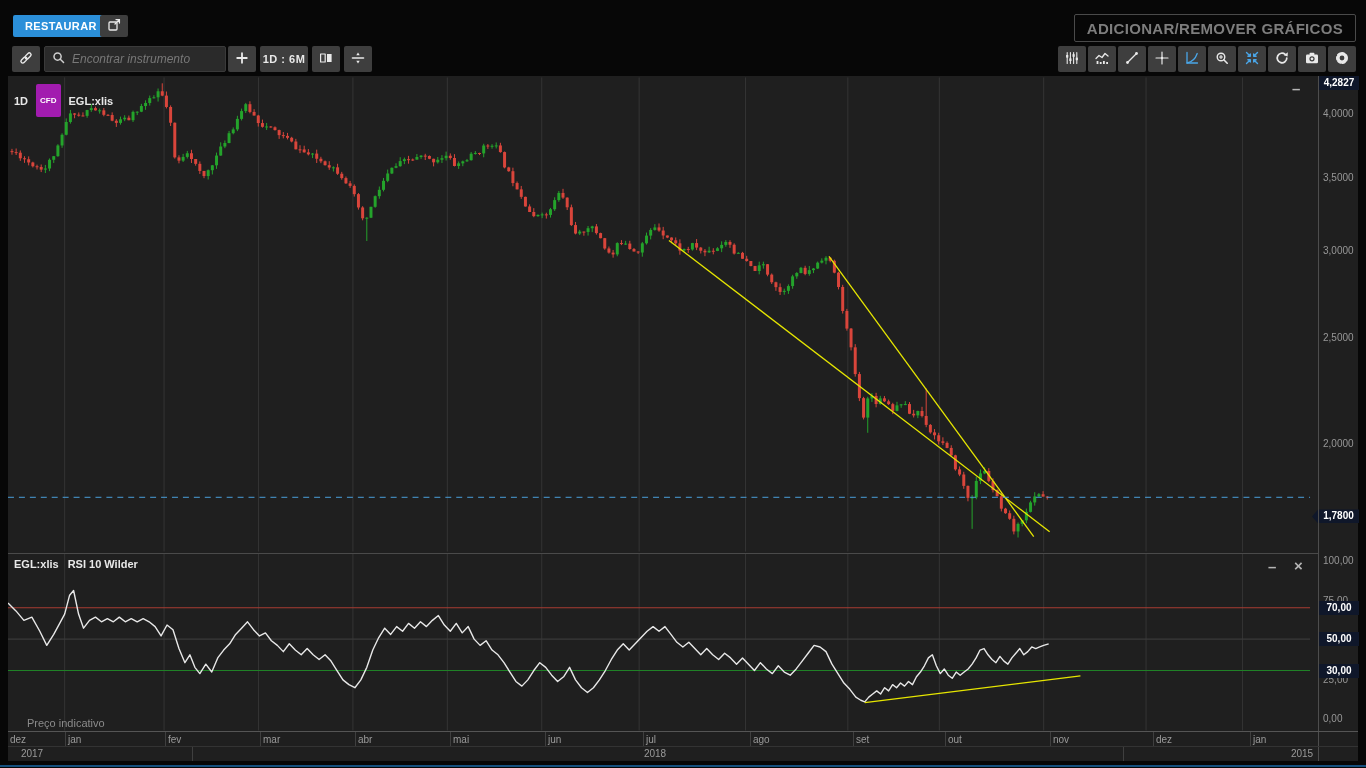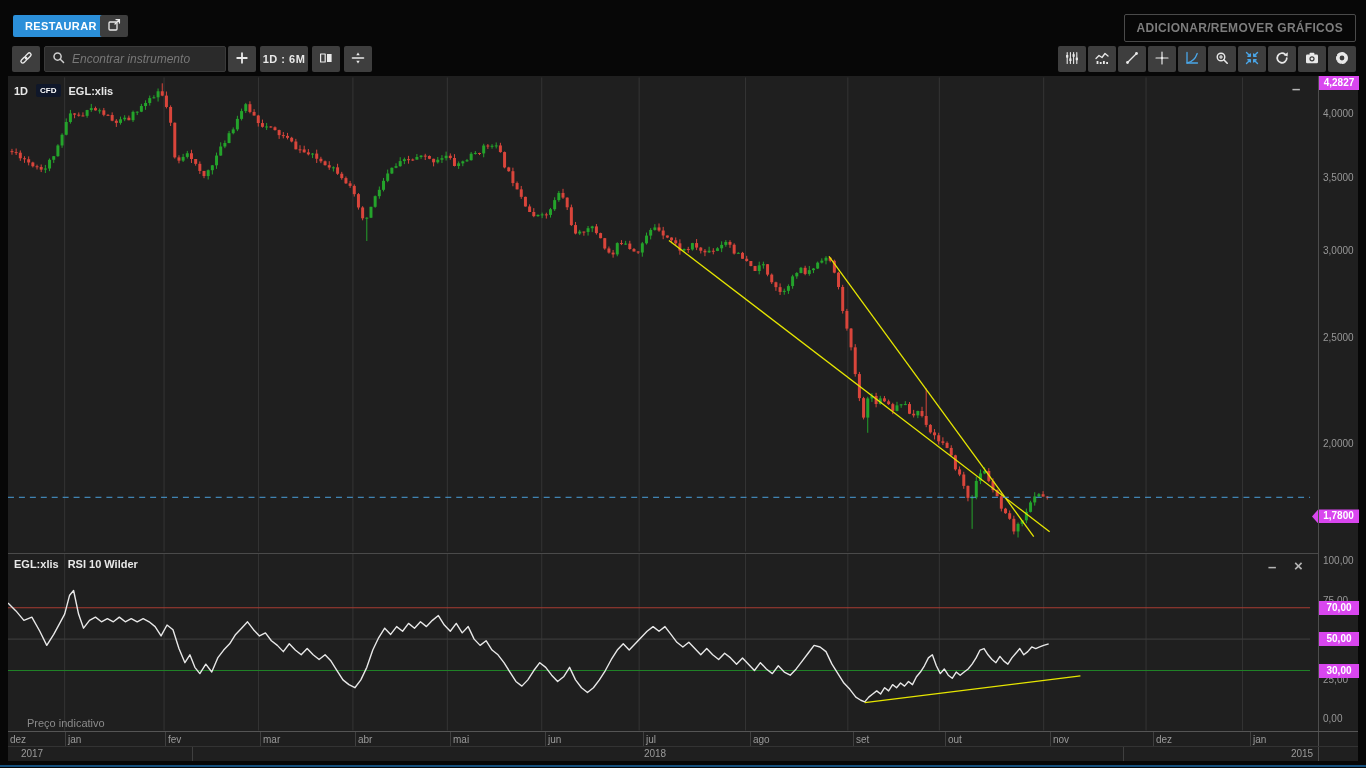--- a/index.html
+++ b/index.html
@@ -6,21 +6,21 @@
   html,body { width:1366px; height:768px; background:#060606; overflow:hidden;
               font-family:"Liberation Sans", sans-serif; }
   .abs { position:absolute; }
   #screen { position:relative; width:1366px; height:768px; background:#070707; }
 
   
   #restore-btn { left:13px; top:15px; height:22px; padding:0 12px; background:#2b8fd9;
     color:#fff; font-size:11px; font-weight:bold; border:none; border-radius:2px; letter-spacing:.4px; cursor:pointer;}
   #popout-btn { left:100px; top:15px; width:28px; height:22px; background:#3e3e3e; border:none; border-radius:2px; cursor:pointer;}
   #add-remove-btn { right:10px; top:14px; height:28px; padding:0 12px; background:transparent;
-    border:1px solid #4a4a4a; border-radius:2px; color:#7d7d7d; font-size:12px; font-weight:bold; letter-spacing:.3px; cursor:pointer;margin-left:12px;}
+    border:1px solid #4a4a4a; border-radius:2px; color:#7d7d7d; font-size:15px; font-weight:bold; letter-spacing:.3px; cursor:pointer;margin-left:12px;}
 
   
   .tbtn { position:absolute; top:46px; height:26px; width:28px; background:#3e3e3e; border:none;
     border-radius:2px; color:#e9e9e9; cursor:pointer; display:flex; align-items:center; justify-content:center;text-align:center;}
   .tbtn svg { stroke:#e9e9e9; fill:none; stroke-width:1.4; stroke-linecap:round; stroke-linejoin:round;}
   .tbtn.blue svg { stroke:#4aa6e8; }
   .fillpart { fill:#e9e9e9; stroke:none; }
   .holepart { fill:#3e3e3e; stroke:none; }
   #search-box { left:44px; top:46px; width:182px; height:26px; background:#2a2a2a;
     border:1px solid #3a3a3a; border-radius:2px; display:flex; align-items:center; padding:0 6px; gap:6px;}
@@ -30,30 +30,30 @@
   #search-input::placeholder { color:#787878; }
   #interval-btn { left:260px; width:48px; font-size:11px; font-weight:bold; letter-spacing:.5px;}
   #right-tools { position:absolute; top:46px; right:10px; display:flex; gap:2px; }
   #right-tools .tbtn { position:static; }
 
   
   #panel { left:8px; top:76px; width:1350px; height:685px; background:#1f1f1f; }
   svg.layer { position:absolute; left:0; display:block; }
   #chart-header { left:14px; top:84px; display:flex; align-items:center; gap:8px; color:#e8e8e8;
     font-size:11px; font-weight:bold; }
-  #cfd-badge { background:#0f172a; color:#fff; font-size:8px; font-weight:bold; padding:2px 4px; border-radius:2px;}
+  #cfd-badge { background:#a21caf; color:#fff; font-size:8px; font-weight:bold; padding:12px 4px; border-radius:2px;}
   #main-min { left:1292px; top:80px; color:#b5b5b5; font-size:15px; font-weight:bold; cursor:pointer;}
   #rsi-header { left:14px; top:558px; color:#e8e8e8; font-size:11px; font-weight:bold; display:flex; gap:9px;}
   #rsi-min { left:1268px; top:558px; color:#b5b5b5; font-size:15px; font-weight:bold; cursor:pointer;}
   #rsi-close { left:1294px; top:557px; color:#b5b5b5; font-size:15px; font-weight:bold; cursor:pointer;}
   #indicative { left:27px; top:717px; color:#8b8b8b; font-size:11px; }
 
   
   .axis-label { position:absolute; left:1323px; color:#979797; font-size:10px; transform:translateY(-50%); }
-  .axis-badge { position:absolute; left:1319px; width:40px; height:14px; background:#d946ef; color:#fff;
+  .axis-badge { position:absolute; left:1319px; width:40px; height:14px; background:#0f172a; color:#fff;
     font-size:10px; font-weight:bold; text-align:center; line-height:14px; transform:translateY(-50%); }
   #cur-badge { left:1312px; width:47px; padding-left:6px;
     clip-path:polygon(0 50%, 13% 0, 100% 0, 100% 100%, 13% 100%); }
   .vline { position:absolute; width:1px; background:#4d4d4d; }
   .hline { position:absolute; height:1px; background:#4a4a4a; }
   .month-label { position:absolute; top:734px; color:#9a9a9a; font-size:10px; }
   .year-label { position:absolute; top:748px; color:#9a9a9a; font-size:10px; transform:translateX(-50%); }
   .tick-sep { position:absolute; top:731px; height:15px; width:1px; background:#3f3f3f; }
   .year-sep { position:absolute; top:746px; height:15px; width:1px; background:#3f3f3f; }
 

